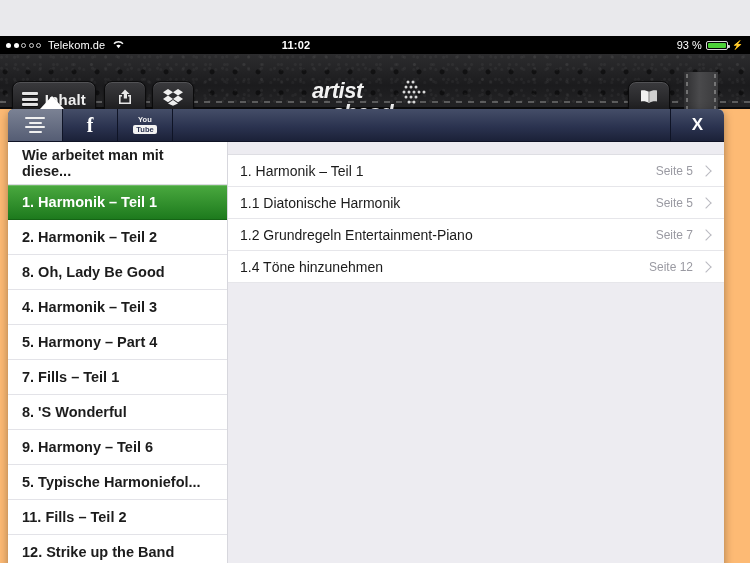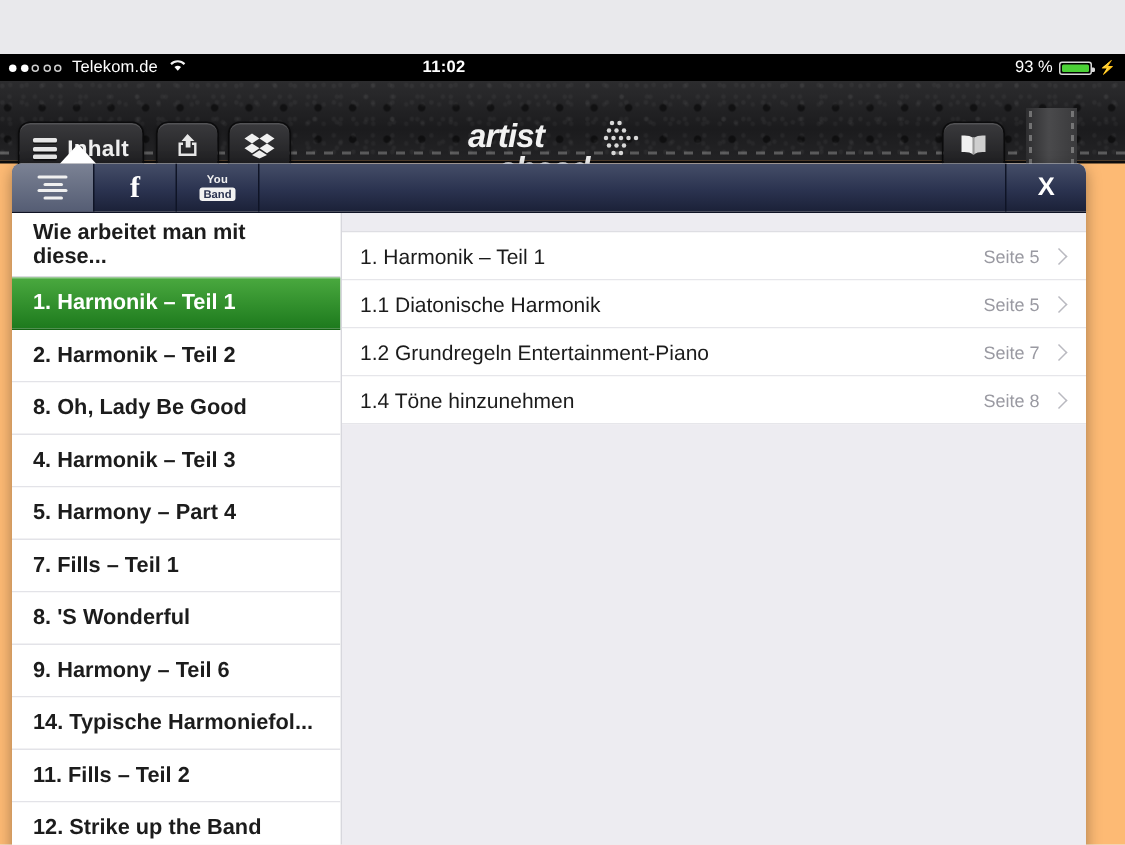--- a/index.html
+++ b/index.html
@@ -278,21 +278,21 @@
             <i></i>
             <i class="short"></i>
         </span>
       </div>
       <div class="nav-item">
         <span class="fb">f</span>
       </div>
       <div class="nav-item">
         <span class="yt">
           <span class="yt-you">You</span>
-          <span class="yt-tube">Band</span>
+          <span class="yt-tube">Tube</span>
         </span>
       </div>
       <div class="nav-spacer"></div>
       <div class="nav-close">X</div>
     </div>
 
     <div class="body">
 
       <div class="sidebar">
         <div class="side-head">Wie arbeitet man mit diese...</div>
@@ -315,21 +315,21 @@
         <div class="side-item">
           <span>7. Fills – Teil 1</span>
         </div>
         <div class="side-item">
           <span>8. 'S Wonderful</span>
         </div>
         <div class="side-item">
           <span>9. Harmony – Teil 6</span>
         </div>
         <div class="side-item">
-          <span>14. Typische Harmoniefol...</span>
+          <span>5. Typische Harmoniefol...</span>
         </div>
         <div class="side-item">
           <span>11. Fills – Teil 2</span>
         </div>
         <div class="side-item cut">
           <span>12. Strike up the Band</span>
         </div>
       </div>
 
       <div class="content">
@@ -350,21 +350,21 @@
 
           <div class="row">
             <span class="row-title">1.2 Grundregeln Entertainment-Piano</span>
             <span class="row-page">Seite 7</span>
             <span class="chev"></span>
           </div>
 
 
           <div class="row">
             <span class="row-title">1.4 Töne hinzunehmen</span>
-            <span class="row-page">Seite 8</span>
+            <span class="row-page">Seite 12</span>
             <span class="chev"></span>
           </div>
 
         </div>
         <div class="content-rest"></div>
       </div>
 
     </div>
   </div>
 

